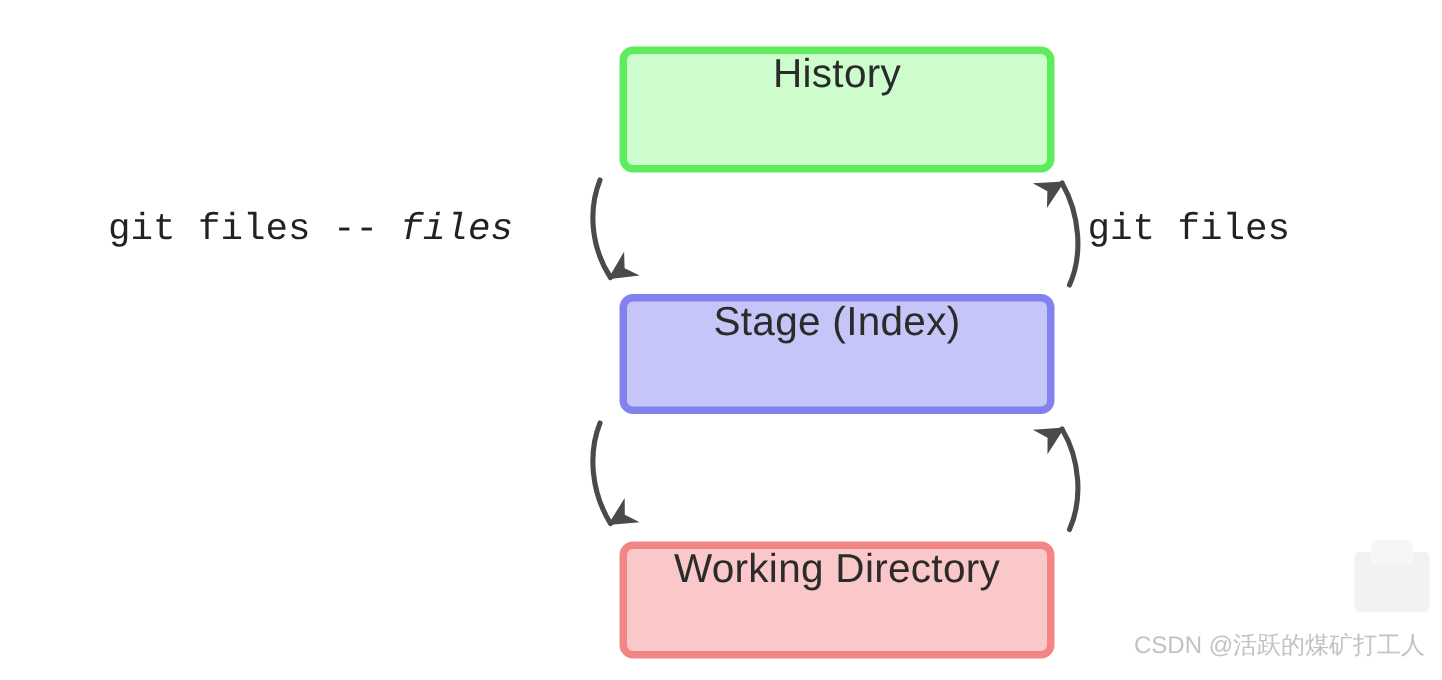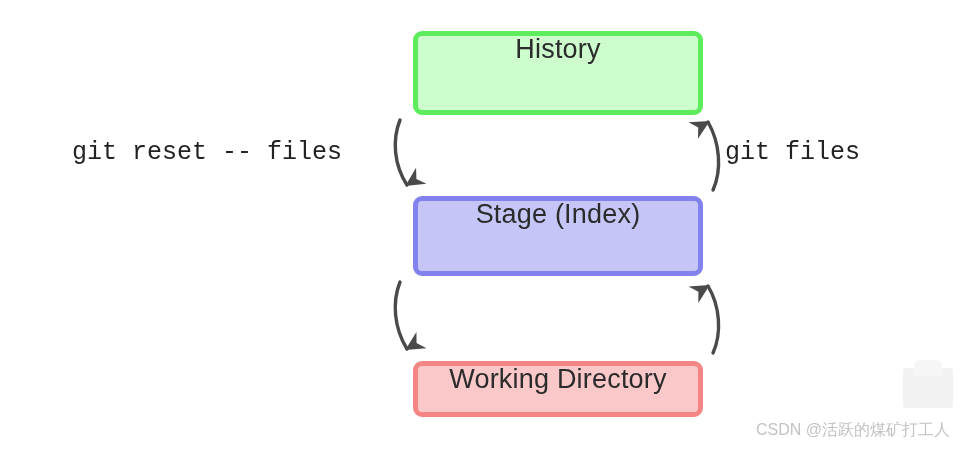--- a/index.html
+++ b/index.html
@@ -47,36 +47,37 @@
     border-color: #5cec5c;
   }
   #box-stage {
     top: 196px;
     height: 80px;
     background: #c5c5f7;
     border-color: #8282ef;
   }
   #box-working {
     top: 361px;
-    height: 56px;
+    height: 78px;
     background: #fac8c8;
     border-color: #f48585;
   }
 
   
   .cmd {
     position: absolute;
     font-family: "Liberation Mono", monospace;
     font-size: 25px;
     color: #222222;
     white-space: nowrap;
     line-height: 1;
     z-index: 4;
   }
   .cmd .arg {
+    font-style: italic;
   }
   #cmd-reset    { left: 72px;  top: 140px; }
   #cmd-commit   { left: 725px; top: 140px; }
   #cmd-checkout { left: 26px;  top: 301px; }
   #cmd-add      { left: 725px; top: 301px; }
 
   
   .arrow-layer {
     position: absolute;
     left: 0;
@@ -148,21 +149,21 @@
   </div>
 
   <div class="state-box" id="box-stage">
     <span class="state-label">Stage (Index)</span>
   </div>
 
   <div class="state-box" id="box-working">
     <span class="state-label">Working Directory</span>
   </div>
 
-  <div class="cmd" id="cmd-reset"><span>git reset -- </span><span class="arg">files</span></div>
+  <div class="cmd" id="cmd-reset"><span>git files -- </span><span class="arg">files</span></div>
 
   <div class="cmd" id="cmd-commit"><span>git files</span><span class="arg"></span></div>
 
 
 
   <div id="watermark-logo"></div>
   <div id="watermark-text">CSDN @活跃的煤矿打工人</div>
 
 </div>
 

